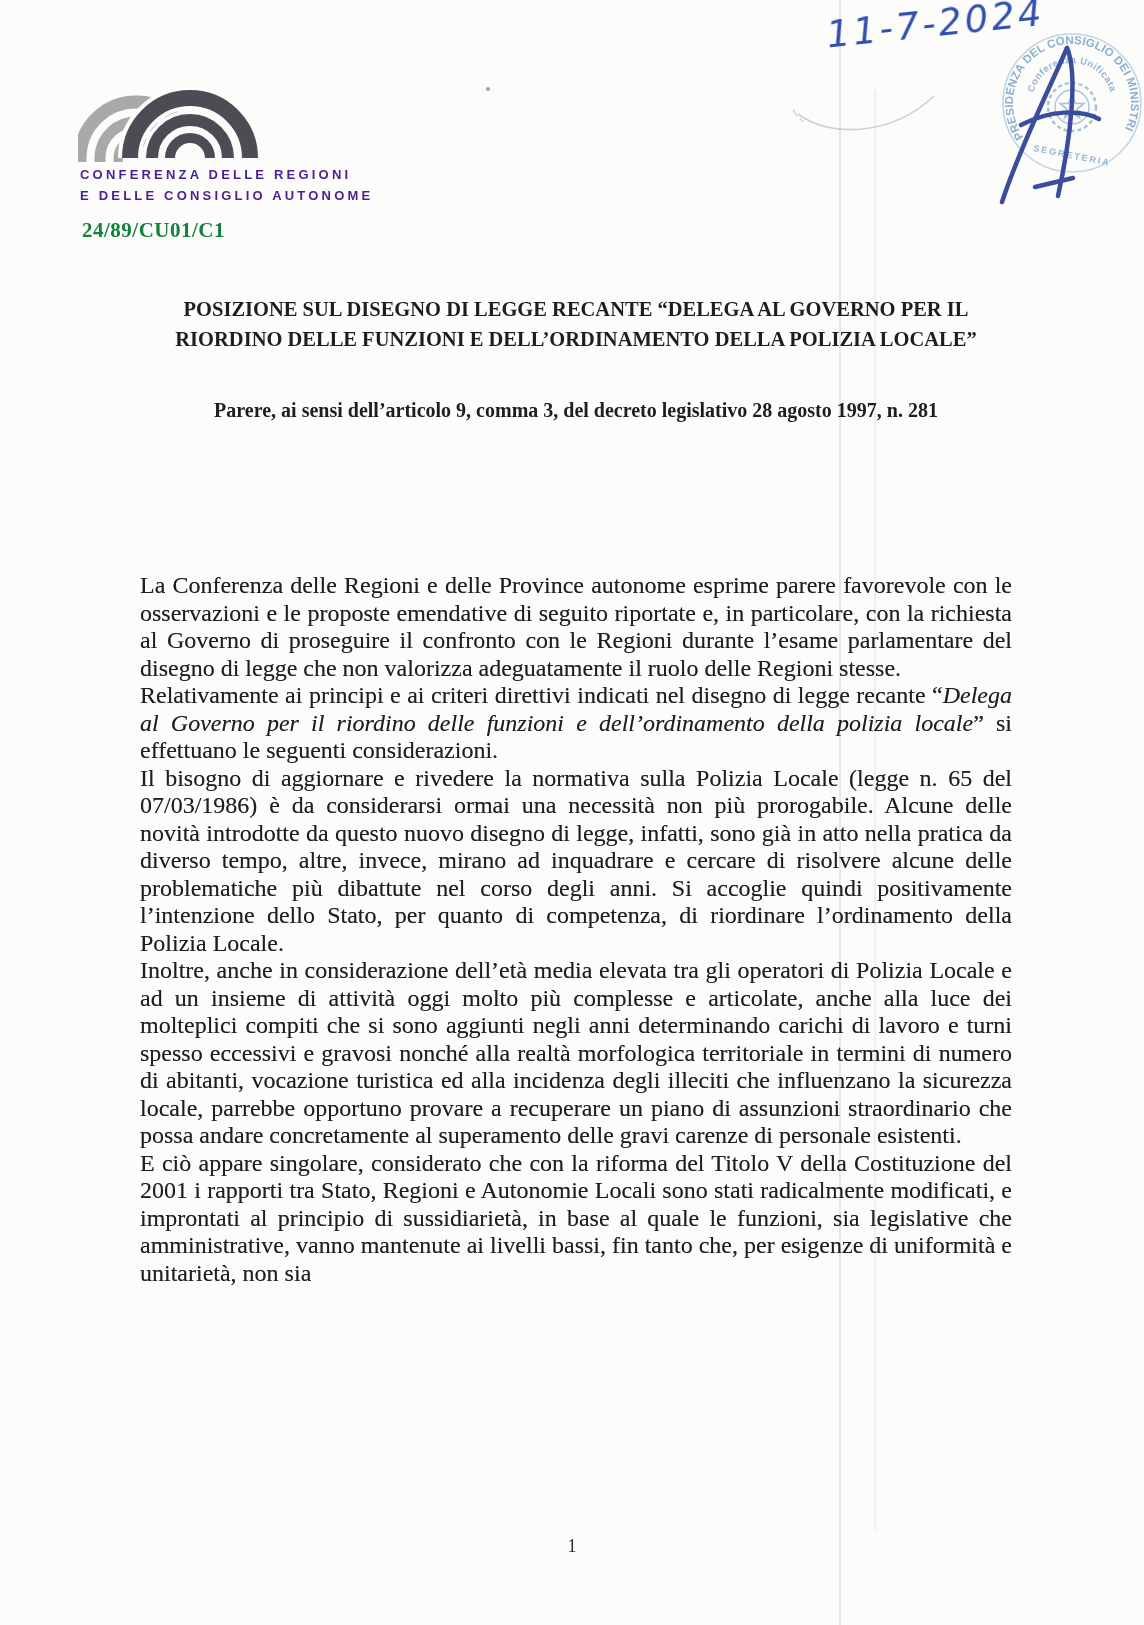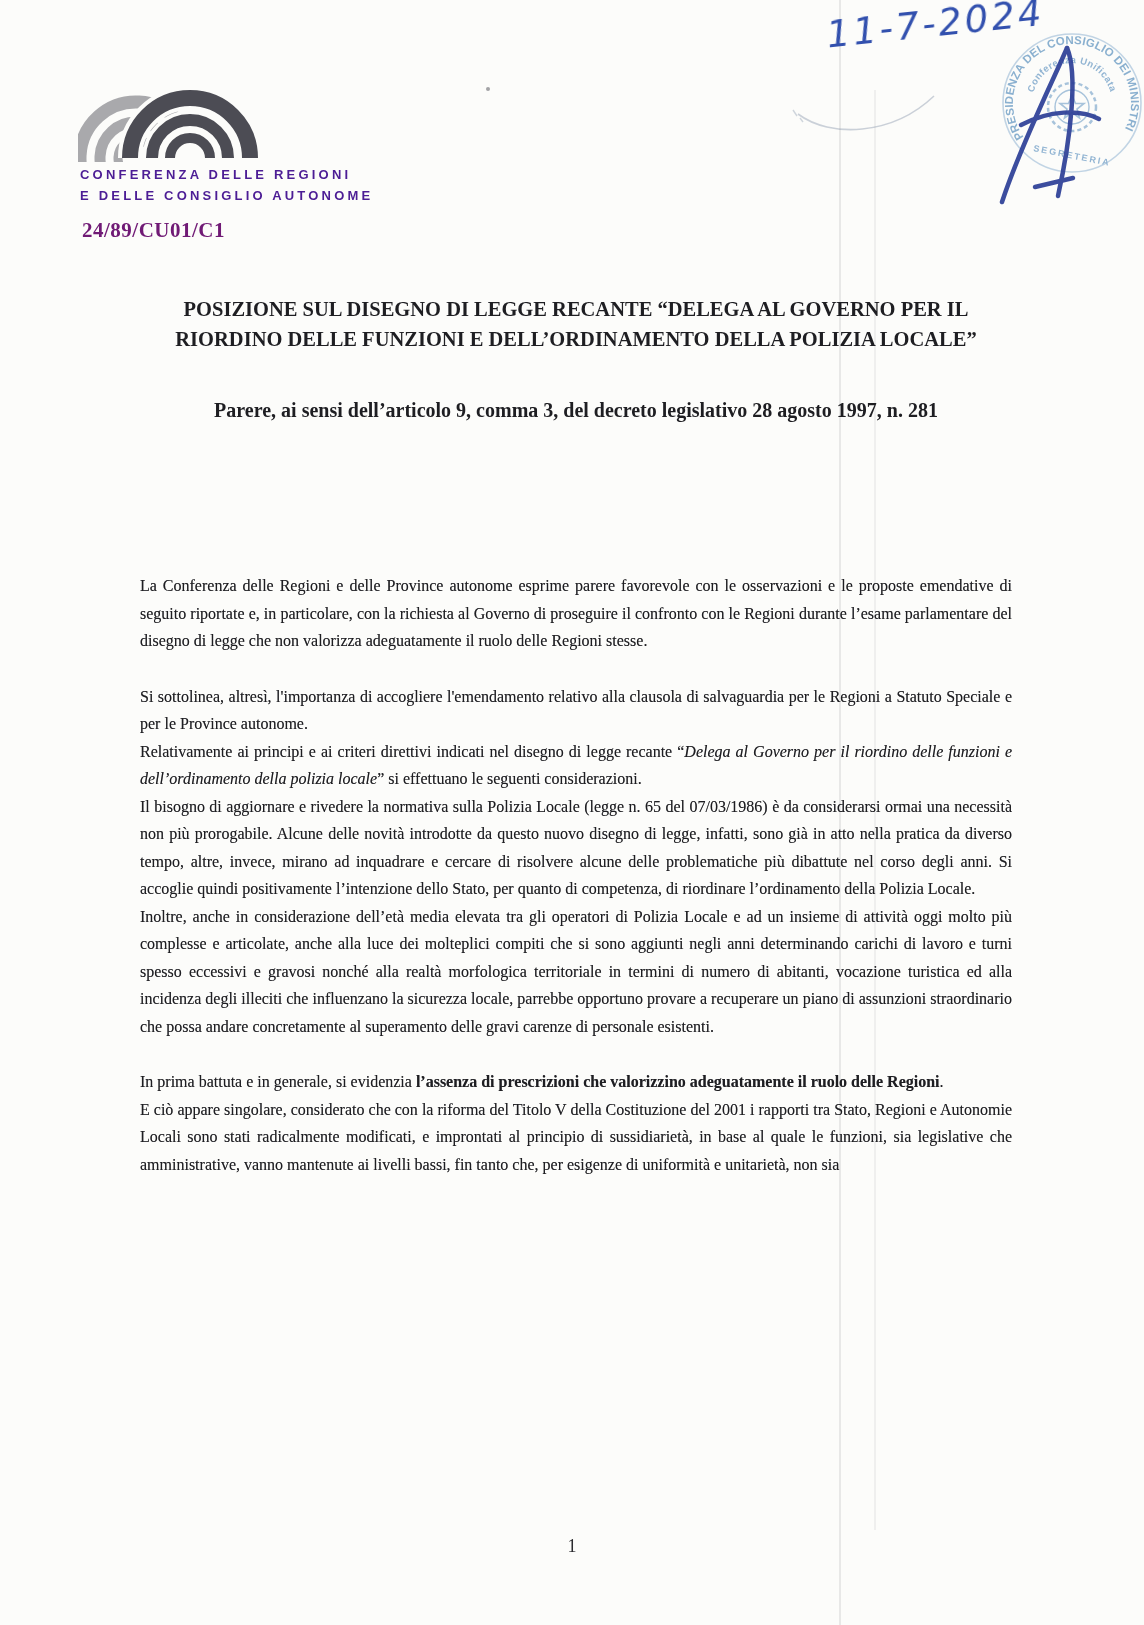--- a/index.html
+++ b/index.html
@@ -13,38 +13,38 @@
   .scanline.l2{left:874px;top:90px;height:1440px;background:rgba(130,130,135,.10);}
   .speck{position:absolute;left:486px;top:87px;width:4px;height:4px;border-radius:50%;background:rgba(90,90,95,.55);}
   
   .logo{position:absolute;left:78px;top:70px;}
   .orgname{
     position:absolute;left:80px;top:164px;
     font-family:"Liberation Sans","DejaVu Sans",sans-serif;
     font-size:13px;line-height:21px;font-weight:700;letter-spacing:3.2px;color:#4c1d95;
     filter:blur(.2px);
   }
-  .doccode{position:absolute;left:82px;top:218px;font-size:21px;font-weight:700;letter-spacing:.5px;color:#701a75;}
+  .doccode{position:absolute;left:82px;top:218px;font-size:21px;font-weight:700;letter-spacing:.5px;color:#15803d;}
   
   .hdate{
     position:absolute;left:826px;top:0px;width:260px;
     font-family:"DejaVu Sans",sans-serif;font-style:italic;font-size:37px;font-weight:500;
     color:#3250ae;letter-spacing:3px;transform:rotate(-6deg);filter:blur(.3px);
   }
   .curve-svg{position:absolute;left:790px;top:86px;}
   .stamp-svg{position:absolute;left:975px;top:15px;filter:blur(.25px);}
   
   .tblock{position:absolute;left:136px;width:880px;text-align:center;}
   .title{top:294px;font-size:20.5px;line-height:30px;font-weight:700;}
   .subtitle{top:399px;font-size:20px;font-weight:700;}
   .agenda{top:451px;font-size:20px;font-weight:700;font-style:italic;}
   
   .content{
     position:absolute;left:140px;top:572px;width:872px;
-    font-size:16px;line-height:27.5px;text-align:justify;
+    font-size:24px;line-height:27.5px;text-align:justify;
     text-shadow:0 0 .5px rgba(35,35,40,.5);
   }
   .content .para{margin:0;}
   .content .gap{margin-top:28px;}
   .content .heading{
     text-align:center;font-weight:700;margin:38px 0 26px 0;
     text-decoration:underline;text-decoration-thickness:2px;text-underline-offset:4px;
     letter-spacing:.5px;
   }
   .pagenum{position:absolute;left:0;top:1536px;width:1144px;text-align:center;font-size:18px;color:#2a2a2e;}
@@ -116,22 +116,20 @@
       <path d="M 46,110 C 74,95 106,94 124,104"></path>
       <path d="M 60,172 L 98,163"></path>
     </g>
   </svg>
 
   <div class="tblock title">POSIZIONE SUL DISEGNO DI LEGGE RECANTE “DELEGA AL GOVERNO PER IL RIORDINO DELLE FUNZIONI E DELL’ORDINAMENTO DELLA POLIZIA LOCALE”</div>
   <div class="tblock subtitle">Parere, ai sensi dell’articolo 9, comma 3, del decreto legislativo 28 agosto 1997, n. 281</div>
 
   <div class="content">
       <div class="para"><span>La Conferenza delle Regioni e delle Province autonome esprime parere favorevole con le osservazioni e le proposte emendative di seguito riportate e, in particolare, con la richiesta al Governo di proseguire il confronto con le Regioni durante l’esame parlamentare del disegno di legge che non valorizza adeguatamente il ruolo delle Regioni stesse.</span></div>
-      <div class="para gap"><span>Si sottolinea, altresì, l'importanza di accogliere l'emendamento relativo alla clausola di salvaguardia per le Regioni a Statuto Speciale e per le Province autonome.</span></div>
       <div class="para"><span>Relativamente ai principi e ai criteri direttivi indicati nel disegno di legge recante “</span><em>Delega al Governo per il riordino delle funzioni e dell’ordinamento della polizia locale</em><span>” si effettuano le seguenti considerazioni.</span></div>
       <div class="para"><span>Il bisogno di aggiornare e rivedere la normativa sulla Polizia Locale (legge n. 65 del 07/03/1986) è da considerarsi ormai una necessità non più prorogabile. Alcune delle novità introdotte da questo nuovo disegno di legge, infatti, sono già in atto nella pratica da diverso tempo, altre, invece, mirano ad inquadrare e cercare di risolvere alcune delle problematiche più dibattute nel corso degli anni. Si accoglie quindi positivamente l’intenzione dello Stato, per quanto di competenza, di riordinare l’ordinamento della Polizia Locale.</span></div>
       <div class="para"><span>Inoltre, anche in considerazione dell’età media elevata tra gli operatori di Polizia Locale e ad un insieme di attività oggi molto più complesse e articolate, anche alla luce dei molteplici compiti che si sono aggiunti negli anni determinando carichi di lavoro e turni spesso eccessivi e gravosi nonché alla realtà morfologica territoriale in termini di numero di abitanti, vocazione turistica ed alla incidenza degli illeciti che influenzano la sicurezza locale, parrebbe opportuno provare a recuperare un piano di assunzioni straordinario che possa andare concretamente al superamento delle gravi carenze di personale esistenti.</span></div>
-      <div class="para gap"><span>In prima battuta e in generale, si evidenzia </span><strong>l’assenza di prescrizioni che valorizzino adeguatamente il ruolo delle Regioni</strong><span>.</span></div>
       <div class="para"><span>E ciò appare singolare, considerato che con la riforma del Titolo V della Costituzione del 2001 i rapporti tra Stato, Regioni e Autonomie Locali sono stati radicalmente modificati, e improntati al principio di sussidiarietà, in base al quale le funzioni, sia legislative che amministrative, vanno mantenute ai livelli bassi, fin tanto che, per esigenze di uniformità e unitarietà, non sia</span></div>
     </div>
 
   <div class="pagenum">1</div>
 </div>
 
 </body></html>

